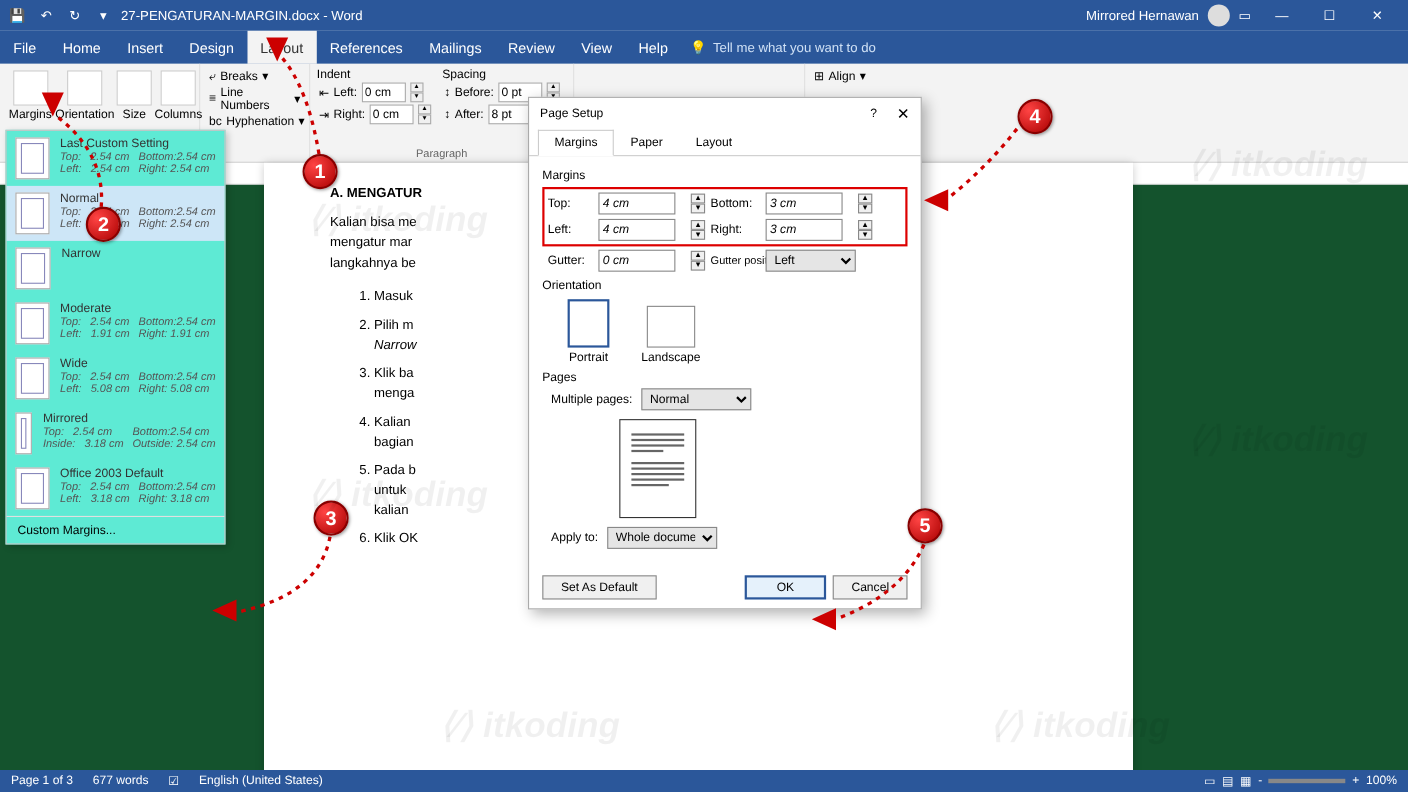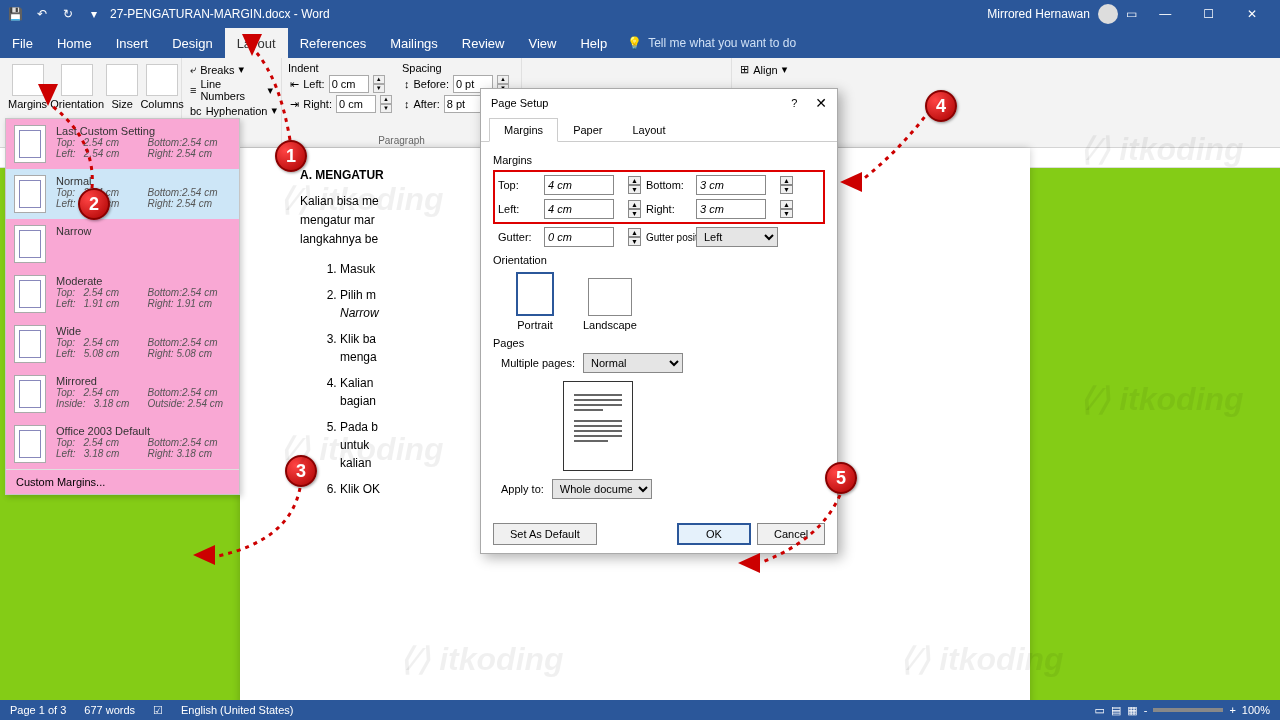--- a/index.html
+++ b/index.html
@@ -18,27 +18,27 @@
 .ribbon { height:90px; background:#f3f3f3; border-bottom:1px solid #d4d4d4; display:flex; font-size:11px; position:relative; }
 .rgroup { border-right:1px solid #e0e0e0; padding:4px 6px 2px 6px; position:relative; }
 .rgroup .glabel { position:absolute; bottom:1px; left:0; right:0; text-align:center; color:#666; font-size:10px; }
 .rbtn-v { display:inline-flex; flex-direction:column; align-items:center; width:50px; padding:2px; }
 .rbtn-v .ico { width:32px; height:32px; background:#fff; border:1px solid #ccc; margin-bottom:2px; }
 .rlist-item { display:flex; align-items:center; gap:4px; padding:1px 2px; }
 .rinput { width:40px; height:18px; border:1px solid #aaa; font-size:11px; padding:0 2px; }
 .spin { display:inline-flex; flex-direction:column; }
 .spin b { font-size:6px; line-height:7px; border:1px solid #aaa; width:12px; text-align:center; background:#f0f0f0; }
 .ruler { height:20px; background:#fff; border-bottom:1px solid #ddd; font-size:9px; color:#666; display:flex; align-items:center; padding-left:240px; overflow:hidden; }
-.doc-area { position:absolute; top:168px; left:0; right:0; bottom:20px; background:#84cc16;padding-left:24px; }
+.doc-area { position:absolute; top:168px; left:0; right:0; bottom:20px; background:#14532d;padding-left:24px; }
 .page { position:absolute; left:240px; top:-20px; width:790px; height:600px; background:#fff; box-shadow:0 0 8px rgba(0,0,0,0.2); padding:20px 60px; font-size:12px; }
 .page h4 { font-size:12px; margin-bottom:10px; }
 .page p { line-height:1.6; }
 .page ol { margin-left:40px; margin-top:10px; }
 .page ol li { margin-bottom:8px; line-height:1.5; }
-.margins-dropdown { position:absolute; top:118px; left:5px; width:235px; background:#f9a8d4; border:1px solid #c6c6c6; box-shadow:2px 2px 6px rgba(0,0,0,0.2); z-index:50; font-size:11px; }
+.margins-dropdown { position:absolute; top:118px; left:5px; width:200px; background:#5eead4; border:1px solid #c6c6c6; box-shadow:2px 2px 6px rgba(0,0,0,0.2); z-index:50; font-size:11px; }
 .preset { display:flex; padding:6px 8px; gap:10px; cursor:pointer; }
 .preset:hover, .preset.hover { background:#cde6f7; }
 .preset-icon { width:32px; height:38px; border:1px solid #aaa; background:#fff; position:relative; }
 .preset-icon::before { content:""; position:absolute; inset:4px; border:1px solid #88b; }
 .preset-info { flex:1; }
 .preset-info .name { font-weight:normal; color:#333; }
 .preset-info .vals { display:grid; grid-template-columns:1fr 1fr; font-size:10px; color:#555; gap:0 8px; }
 .preset-info .vals span { white-space:nowrap;font-style:italic; }
 .custom-margins { padding:6px 10px; border-top:1px solid #e0e0e0; cursor:pointer; }
 .dialog { position:absolute; top:88px; left:480px; width:358px; background:#fff; border:1px solid #aaa; box-shadow:4px 4px 12px rgba(0,0,0,0.3); z-index:60; font-size:11px; }

